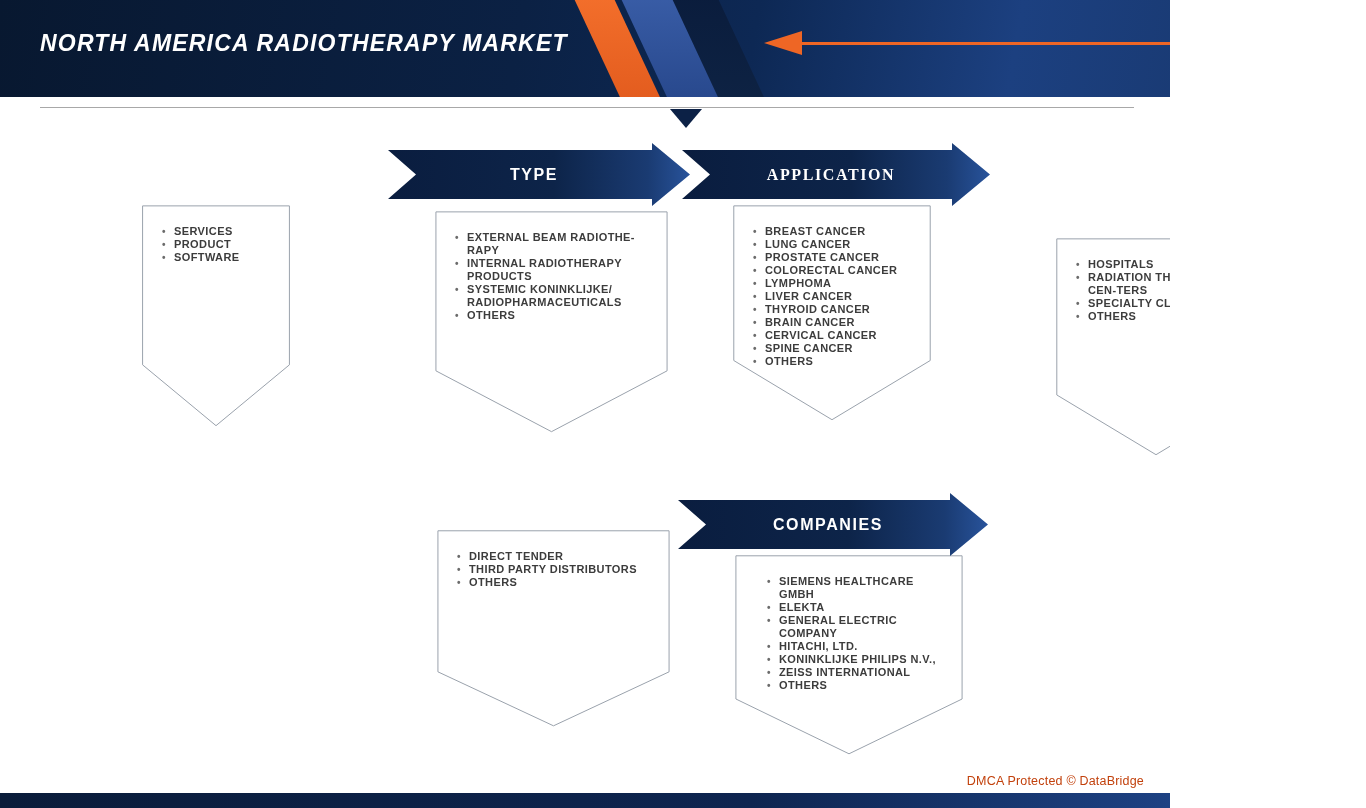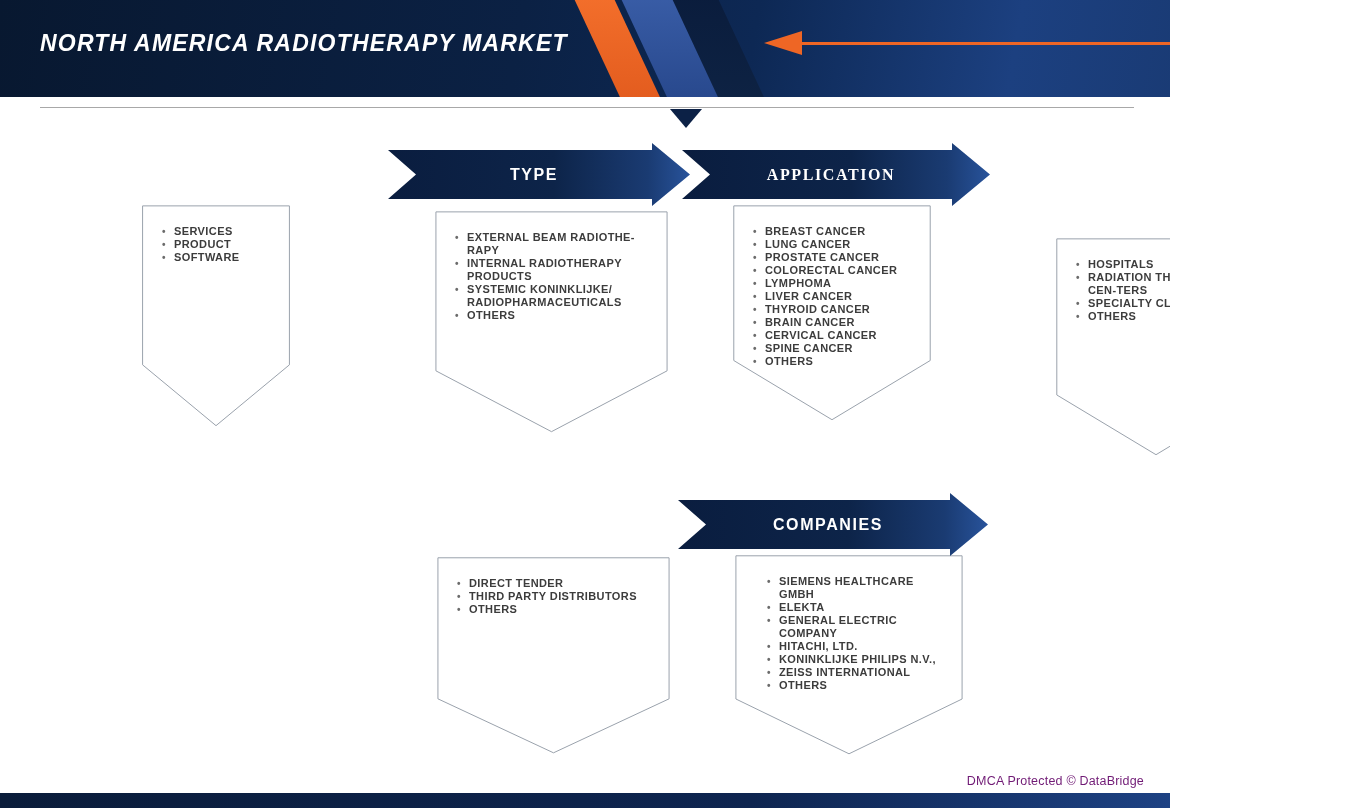--- a/index.html
+++ b/index.html
@@ -76,21 +76,21 @@
     font-size:11px;line-height:13px;letter-spacing:0.4px;
     color:var(--text-dark);
     font-weight:bold;
   }
   .panel-list li::before{
     content:"\2022";position:absolute;left:2px;top:0;
     color:#6b6b6b;font-size:10px;line-height:13px;
   }
 
   
-  .dmca{position:absolute;right:26px;bottom:20px;font-size:12.5px;color:#701a75;letter-spacing:0.2px;}
+  .dmca{position:absolute;right:26px;bottom:20px;font-size:12.5px;color:#c2410c;letter-spacing:0.2px;}
   .bottom-bar{
     position:absolute;left:0;bottom:0;width:1366px;height:15px;
     background:linear-gradient(90deg,#0a1c3a 0%,#0e2550 55%,#1d4182 85%,#2a55a0 100%);
   }
 </style>
 </head>
 <body>
 
 <div class="page">
 
@@ -164,21 +164,21 @@
         <li>RADIATION THERAPY CEN-TERS</li>
         <li>SPECIALTY CLINICS</li>
         <li>OTHERS</li>
       </ul>
   </div>
 
   <div class="banner" style="left:678px;top:493px;width:310px;z-index:13;">
     <span class="banner-label">COMPANIES</span>
   </div>
 
-  <div class="panel" style="left:437px;top:557px;width:233px;height:197px;">
+  <div class="panel" style="left:437px;top:530px;width:233px;height:197px;">
     <svg class="panel-shape" viewBox="0 0 100 100" preserveAspectRatio="none">
       <polygon points="0.4,0.4 99.6,0.4 99.6,72 50,99.4 0.4,72" fill="#ffffff" stroke="#9aa2ac" stroke-width="1" vector-effect="non-scaling-stroke"></polygon>
     </svg>
     <ul class="panel-list">
         <li>DIRECT TENDER</li>
         <li>THIRD PARTY DISTRIBUTORS</li>
         <li>OTHERS</li>
       </ul>
   </div>
 

